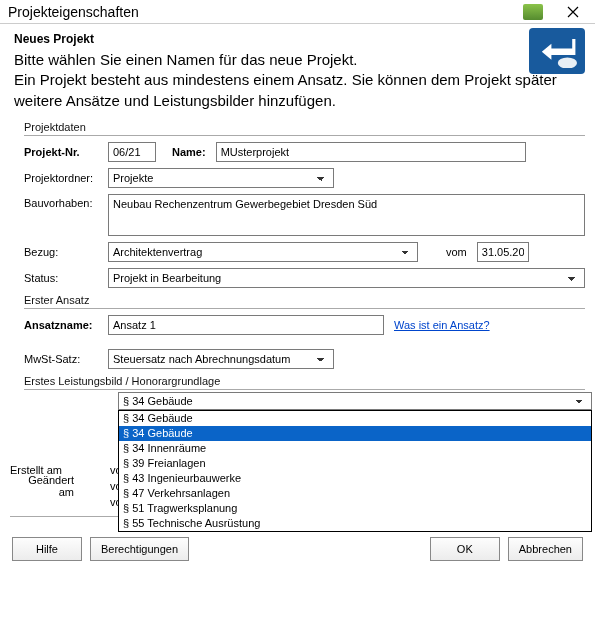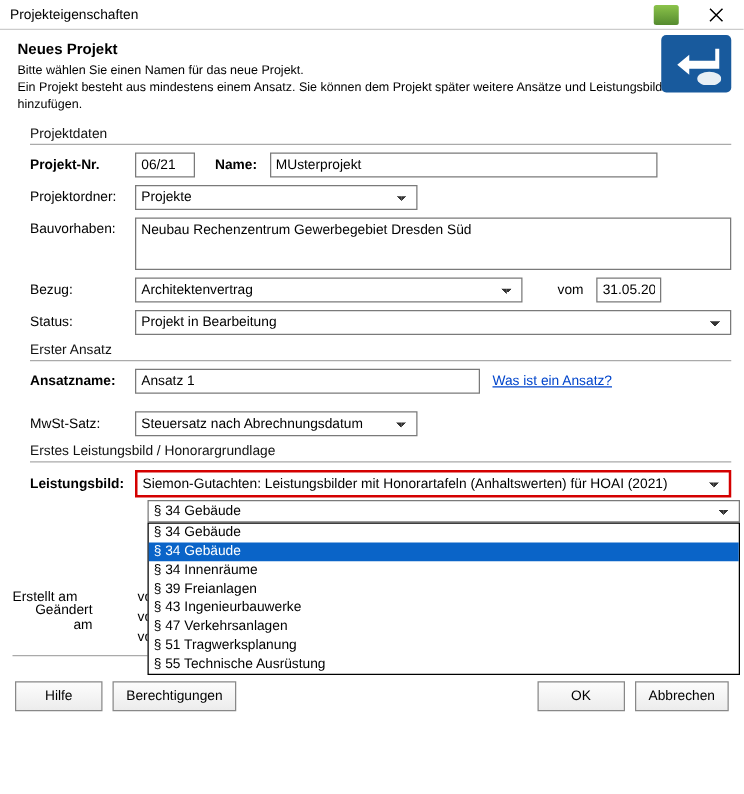--- a/index.html
+++ b/index.html
@@ -1,25 +1,25 @@
 <!DOCTYPE html>
 <html><head>
 <meta charset="utf-8">
 <style>
 * { box-sizing: border-box; margin: 0; padding: 0; }
 body { font-family: "Segoe UI", Tahoma, sans-serif; font-size: 11px; background: #fff; color: #000; width: 595px; height: 635px; overflow: hidden; }
 
 .titlebar { height: 24px; border-bottom: 1px solid #ccc; display: flex; align-items: center; padding: 0 2px 0 8px; }
-.titlebar .title { flex: 1; font-size: 11px; }
+.titlebar .title { flex: 1; font-size: 14px; }
 .titlebar .green-btn { width: 20px; height: 16px; background: linear-gradient(#8bc34a, #558b2f); border-radius: 2px; margin-right: 10px; }
 .titlebar .close-btn { width: 40px; height: 24px; display: flex; align-items: center; justify-content: center; cursor: pointer; }
 
 .header { padding: 8px 14px 4px 14px; position: relative; }
 .header h1 { font-size: 12px; font-weight: bold; margin-bottom: 4px; }
-.header p { font-size: 10px; line-height: 1.35; }
+.header p { font-size: 15px; line-height: 1.35; }
 .header .icon-box { position: absolute; right: 10px; top: 4px; width: 56px; height: 46px; background: #185a9d; border-radius: 4px; display: flex; align-items: center; justify-content: center; }
 .header .icon-box svg { width: 40px; height: 34px; }
 
 .group { margin: 6px 10px 2px 24px; }
 .group-label { font-size: 11px; color: #111; margin-bottom: 2px; }
 .group-sep { height: 1px; background: #aaa; margin-bottom: 6px; }
 
 .row { display: flex; align-items: center; margin-bottom: 6px; }
 .label { width: 84px; text-align: left; padding-right: 4px; font-size: 11px; }
 .label.bold { font-weight: bold; }
@@ -132,26 +132,20 @@
     <select style="width:226px">
       <option>Steuersatz nach Abrechnungsdatum</option>
     </select>
   </div>
 </div>
 
 <div class="group">
   <div class="group-label">Erstes Leistungsbild / Honorargrundlage</div>
   <div class="group-sep"></div>
 
-  <div class="row">
-    <span class="label bold">Leistungsbild:</span>
-    <select class="red-border" style="flex:1;height:22px">
-      <option>Siemon-Gutachten: Leistungsbilder mit Honorartafeln (Anhaltswerten) für HOAI (2021)</option>
-    </select>
-  </div>
 
   <div class="dropdown-visible" style="width:474px">
     <div class="dropdown-selected">§ 34 Gebäude</div>
     <div class="dropdown-list" id="dd-list">
         <div class="opt">§ 34 Gebäude</div>
         <div class="opt selected">§ 34 Gebäude</div>
         <div class="opt">§ 34 Innenräume</div>
         <div class="opt">§ 39 Freianlagen</div>
         <div class="opt">§ 43 Ingenieurbauwerke</div>
         <div class="opt">§ 47 Verkehrsanlagen</div>

